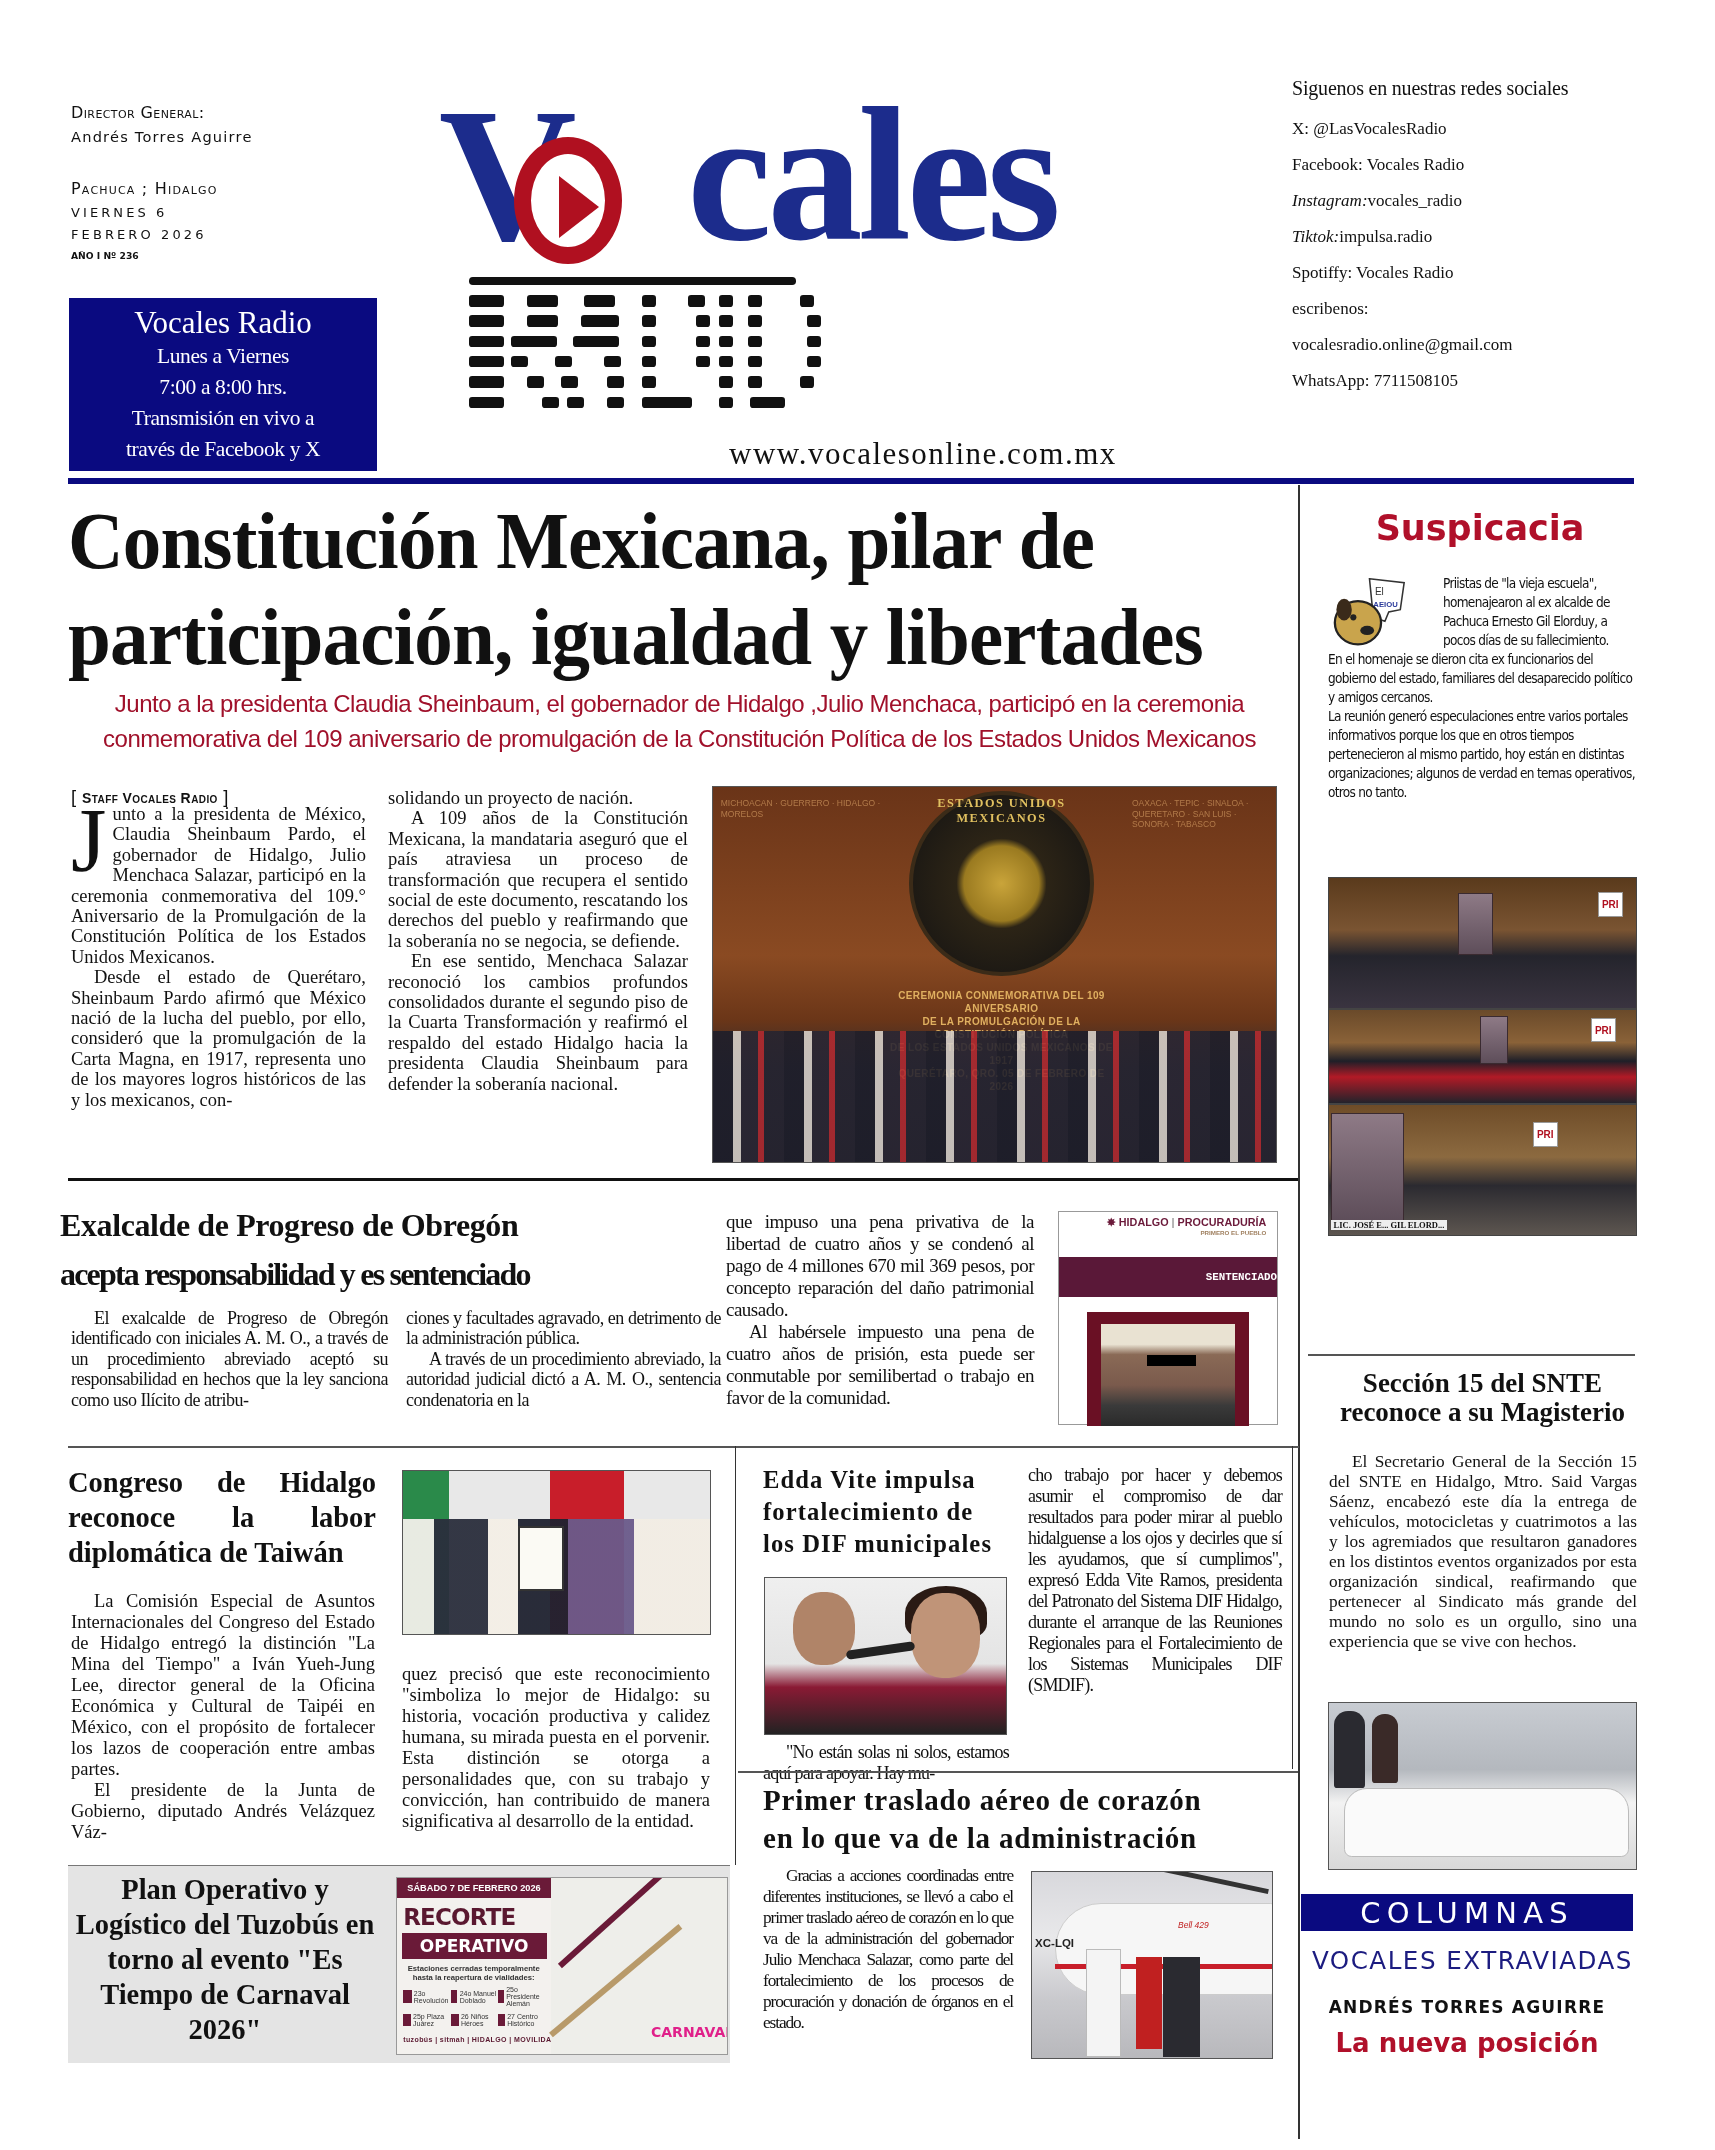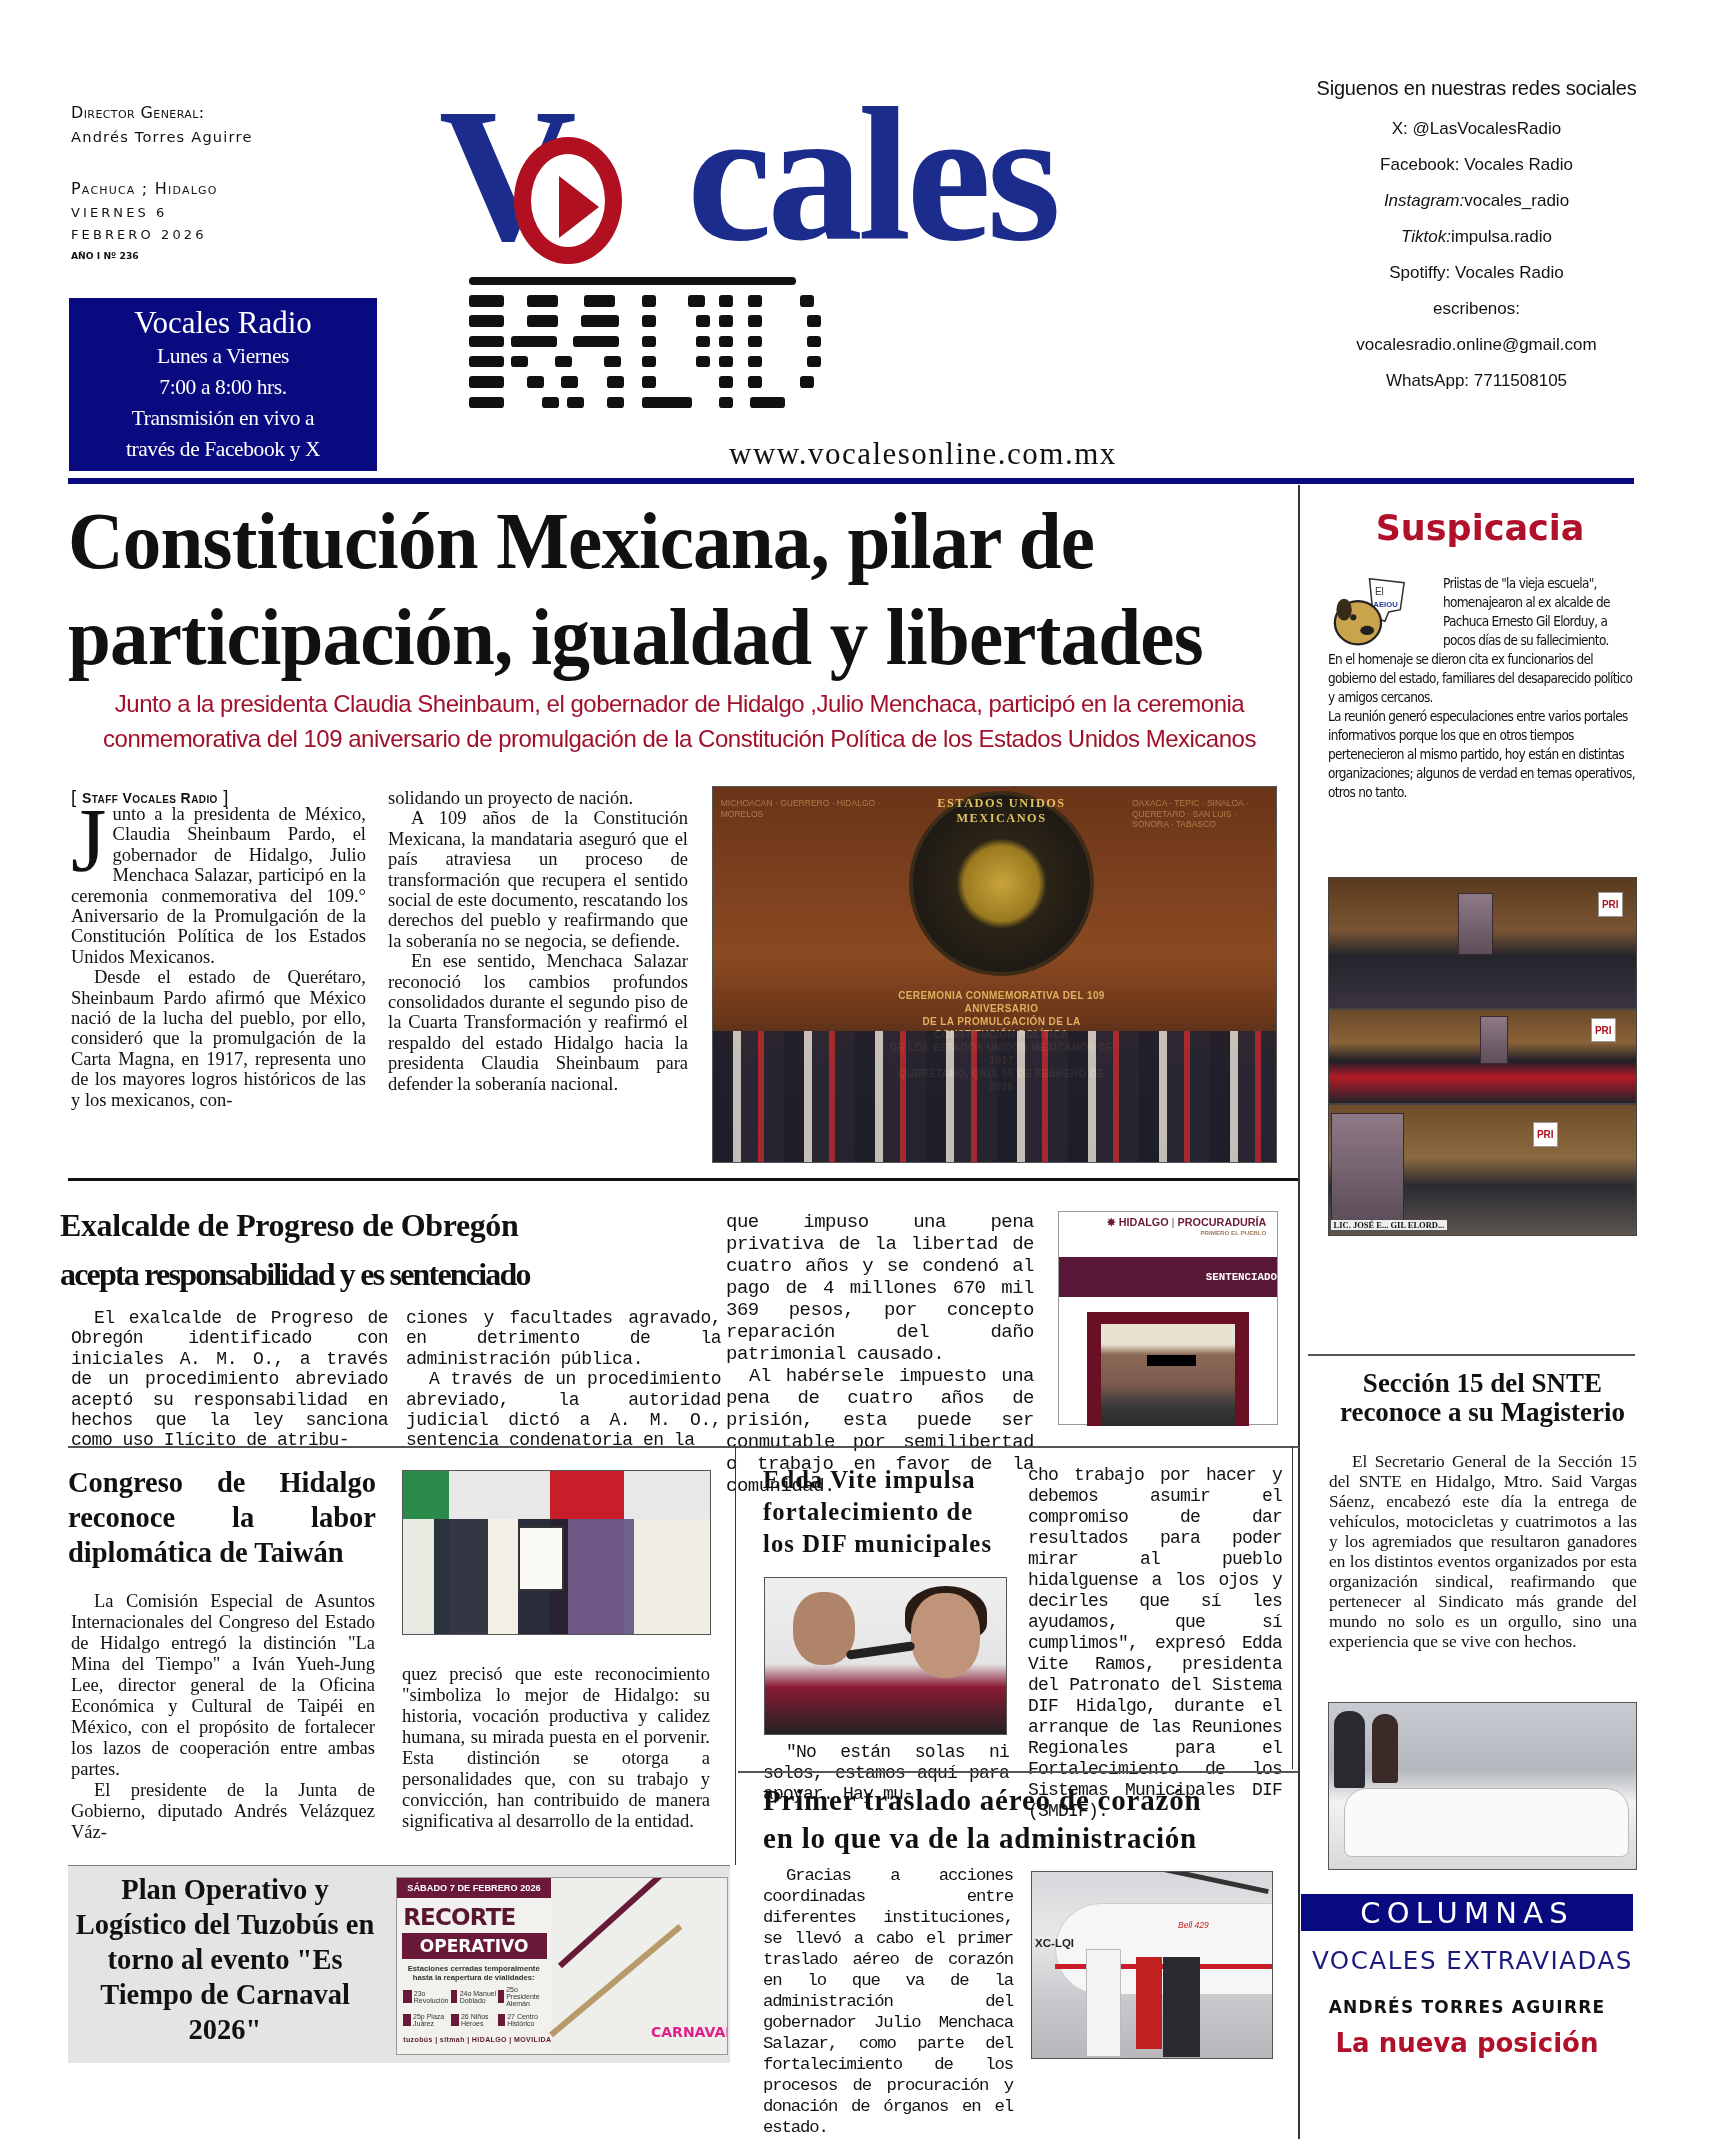--- a/index.html
+++ b/index.html
@@ -22,21 +22,21 @@
   .logo .vocales { position: absolute; left: 7.7px; top: 0; font-family: "Liberation Serif", serif; font-weight: bold; font-size: 191px; color: #1c2c8c; letter-spacing: -4.6px; line-height: 177px; }
   .logo .vocales .o-gap { display: inline-block; width: 115px; }
   .logo .play { position: absolute; left: 83px; top: 51px; width: 108px; height: 127px; border: 17px solid #b01020; border-radius: 50%; background: #fff; }
   .logo .play::after { content: ""; position: absolute; left: 28px; top: 21.5px; border-left: 40px solid #b01020; border-top: 31px solid transparent; border-bottom: 31px solid transparent; }
   .logo .rule { position: absolute; left: 38px; top: 191px; width: 327px; height: 7.7px; background: #111; border-radius: 3.8px; }
   .logo .bars { position: absolute; left: 38px; top: 209px; width: 358px; height: 115px; display: grid; grid-template-rows: repeat(6, 1fr); row-gap: 7px; }
   .logo .bar-row { position: relative; }
   .logo .bar-row span { position: absolute; top: 0; height: 11.5px; background: #111; border-radius: 3.1px; }
   .logo .url { position: absolute; left: 298px; top: 350px; font-family: "Liberation Serif", serif; font-size: 31px; letter-spacing: 1.5px; color: #111; }
 
-  .mast-right { left: 1292px; top: 77px; width: 369px; text-align: center; font-family: Liberation Sans, sans-serif; font-size: 17px; color: #111; }
+  .mast-right { left: 1292px; top: 77px; width: 369px; font-family: Liberation Serif, serif; font-size: 17px; color: #111; }
   .mast-right .head { font-size: 20px; margin-bottom: 10.8px; letter-spacing: -0.2px; }
   .mast-right .line { line-height: 36px; }
   .mast-right .line i { font-style: italic; }
   .mast-right .note { font-size: 13px; font-style: italic; line-height: 23px; margin-top: 6.2px; }
 
   .top-rule { left: 68px; top: 478px; width: 1566px; height: 6.2px; background: #0a0a80; }
 
   
   .lead-title { left: 68px; top: 492px; width: 1223px; font-family: "Liberation Serif", serif; font-weight: bold; font-size: 77px; line-height: 92px; letter-spacing: -0.8px; transform: scaleY(1.05); transform-origin: top left; }
   .lead-sub { left: 68px; top: 686px; width: 1223px; font-family: "Liberation Sans", sans-serif; font-size: 24px; line-height: 35px; color: #a0102a; text-align: center; letter-spacing: -0.5px; }
@@ -78,21 +78,21 @@
   .snte-photo { left: 1328px; top: 1702px; width: 309px; height: 168px; background: linear-gradient(180deg, #c8ccd2 0%, #b4b8be 40%, #f2f2f2 60%, #d8d8d8 100%); }
 
   .col-bar { left: 1301px; top: 1894px; width: 332px; height: 37px; background: #0a0a80; color: #fff; text-align: center; font-family: "DejaVu Sans", sans-serif; font-size: 29px; letter-spacing: 6.2px; line-height: 38px; }
   .col-sub { left: 1301px; top: 1946px; width: 332px; text-align: right; font-family: "DejaVu Sans", sans-serif; font-size: 24.6px; letter-spacing: 1.5px; color: #1c1c80; }
   .col-author { left: 1301px; top: 1997px; width: 332px; text-align: center; font-family: "DejaVu Sans", sans-serif; font-weight: bold; font-size: 17px; letter-spacing: 1.2px; }
   .col-title { left: 1301px; top: 2028px; width: 332px; text-align: center; font-family: "DejaVu Sans", sans-serif; font-weight: bold; font-size: 26px; color: #b0102a; }
 
   
   .s2-title { left: 60px; top: 1201px; width: 654px; font-family: "Liberation Serif", serif; font-weight: bold; font-size: 32px; line-height: 49px; letter-spacing: -0.4px; }
   .s2-title .l2 { letter-spacing: -1.8px; }
-  .cond { font-family: Liberation Mono, monospace; font-size: 18px; line-height: 20.4px; letter-spacing: -0.5px; }
+  .cond { font-family: Liberation Serif, serif; font-size: 18px; line-height: 20.4px; letter-spacing: -0.5px; }
   .s2-col1 { left: 71px; top: 1308px; width: 317px; }
   .s2-col2 { left: 406px; top: 1308px; width: 315px; }
   .s2-col3 { left: 726px; top: 1211px; width: 308px; font-size: 19px; line-height: 22px; }
   .sent-card { left: 1058px; top: 1211px; width: 220px; height: 214px; background: #fff; border: 0.8px solid #999; }
   .sent-card .hdr { position: absolute; left: 15.4px; top: 3.8px; width: 192px; height: 31px; font-family: "Liberation Sans", sans-serif; font-weight: bold; font-size: 10.8px; color: #6b1a3a; text-align: right; }
   .sent-card .band { position: absolute; left: 0; top: 45px; width: 100%; height: 40px; background: #5a1838; color: #fff; text-align: right; font-family: Liberation Mono, monospace; font-weight: bold; font-size: 10.8px; line-height: 40px; }
   .sent-card .frame { position: absolute; left: 28px; top: 100px; width: 162px; height: 114px; background: #6a1024; }
   .sent-card .mug { position: absolute; left: 14px; top: 12.3px; width: 134px; height: 102px; background: linear-gradient(180deg,#e9e2d2 0%, #e9e2d2 20%, #8a6a56 30%, #7a5a4c 60%, #3a3a3a 80%, #2a2a2a 100%); }
   .sent-card .bar-eye { position: absolute; left: 46px; top: 31px; width: 49px; height: 10.8px; background: #000; }
 

